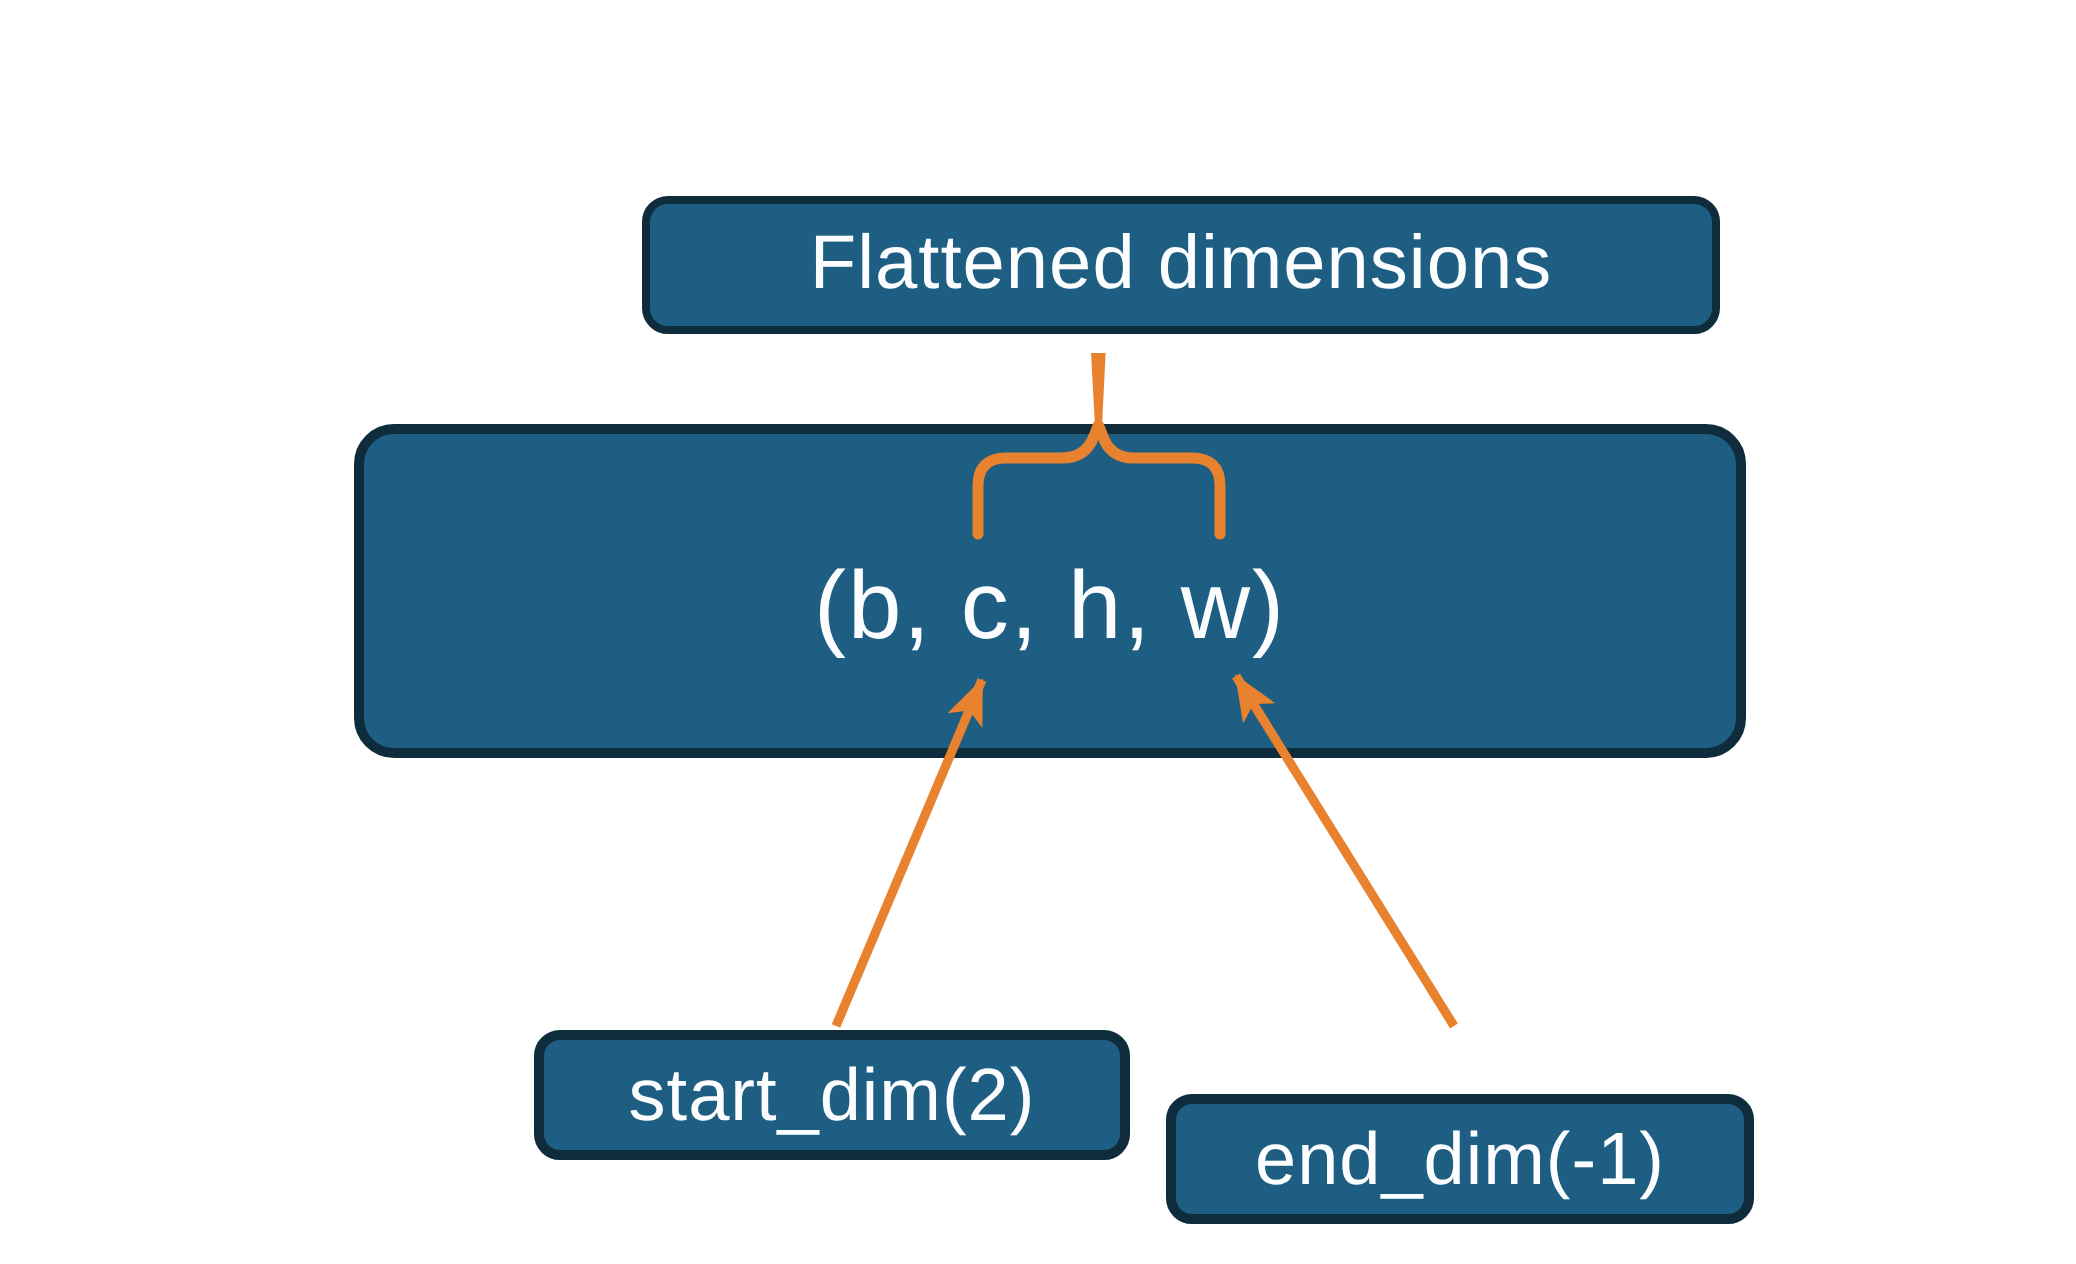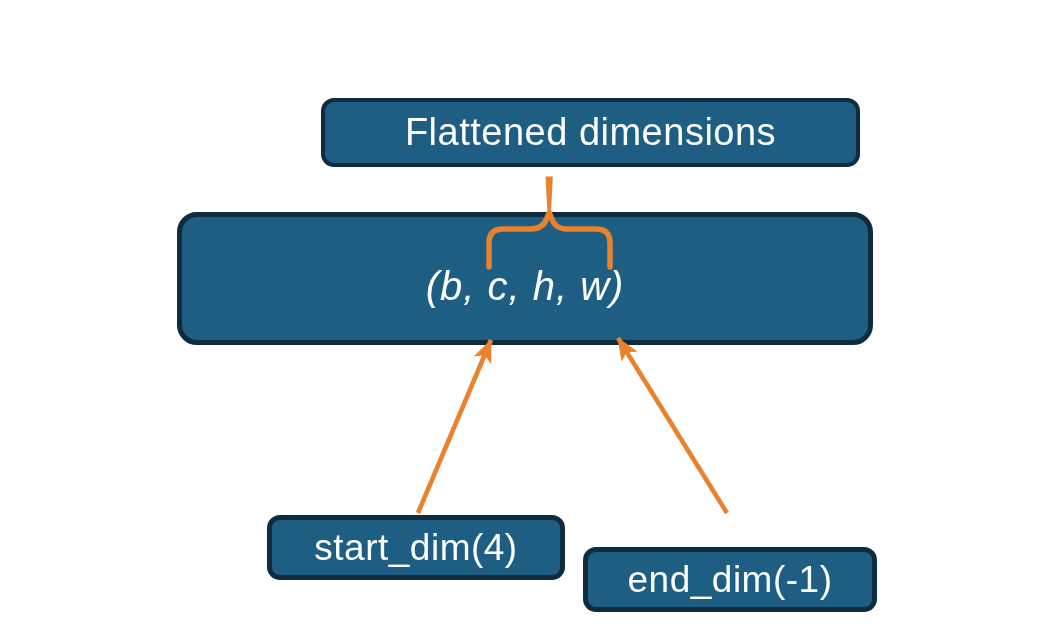--- a/index.html
+++ b/index.html
@@ -32,26 +32,25 @@
     height: 69px;
     border-radius: 13px;
     font-size: 38px;
     letter-spacing: 0.5px;
     margin-left: 28px;
   }
   .mid-box {
     left: 177px;
     top: 212px;
     width: 696px;
-    height: 133px;
+    height: 167px;
     border-width: 5px;
     border-radius: 20px;
-    font-size: 40px;
+    font-size: 48px;
     letter-spacing: 1px;
-    font-style: italic;
   }
   .mid-box .label {
     padding-top: 15px; 
   }
   .start-box {
     left: 267px;
     top: 515px;
     width: 298px;
     height: 65px;
     border-width: 5px;
@@ -86,21 +85,21 @@
 
   <div class="box top-box">
     <span class="label">Flattened dimensions</span>
   </div>
 
   <div class="box mid-box">
     <span class="label">(b, c, h, w)</span>
   </div>
 
   <div class="box start-box">
-    <span class="label">start_dim(4)</span>
+    <span class="label">start_dim(2)</span>
   </div>
 
   <div class="box end-box">
     <span class="label">end_dim(-1)</span>
   </div>
 
   <svg class="overlay" viewBox="0 0 1038 632" xmlns="http://www.w3.org/2000/svg">
     <defs>
       <marker id="arrowhead" markerUnits="userSpaceOnUse" markerWidth="26" markerHeight="22" refX="22" refY="11" orient="auto">
         <path d="M0,1.5 L23,11 L0,20.5 L5.5,11 Z" fill="#E8822F"></path>

